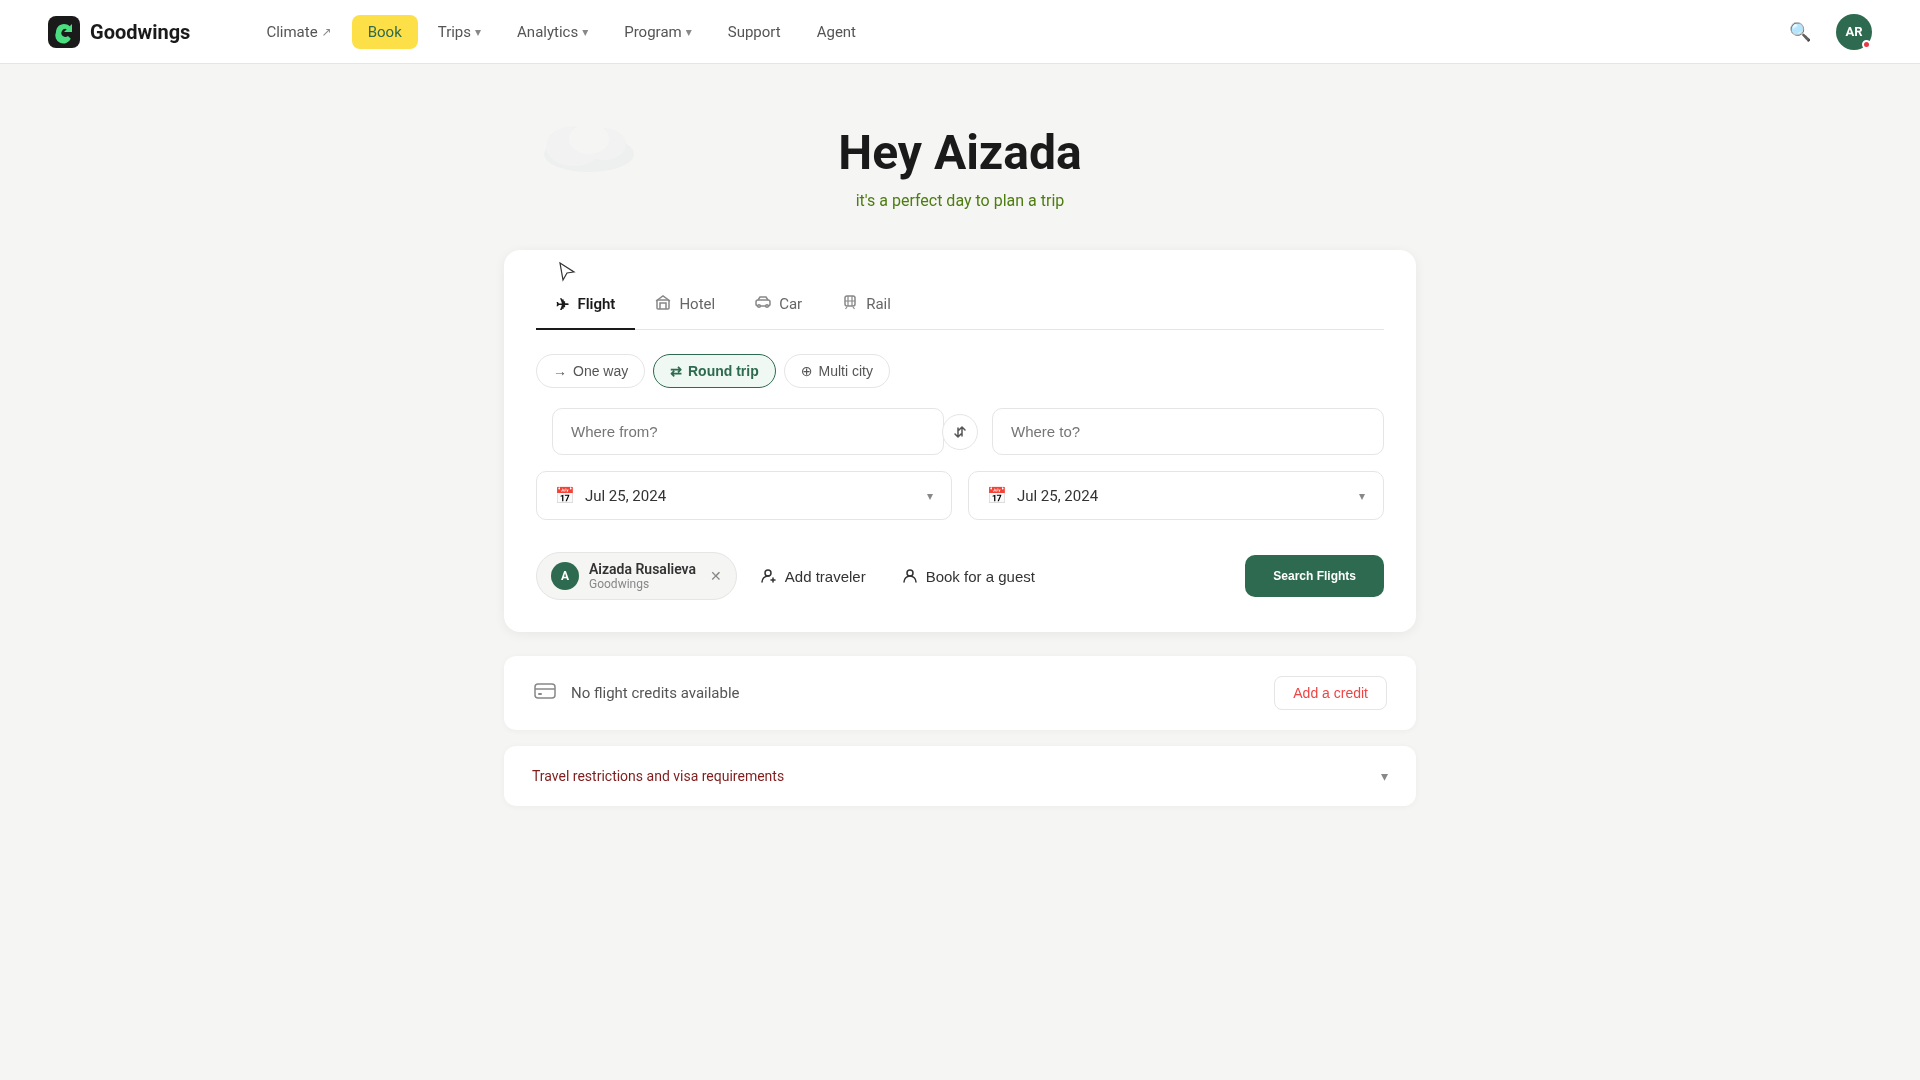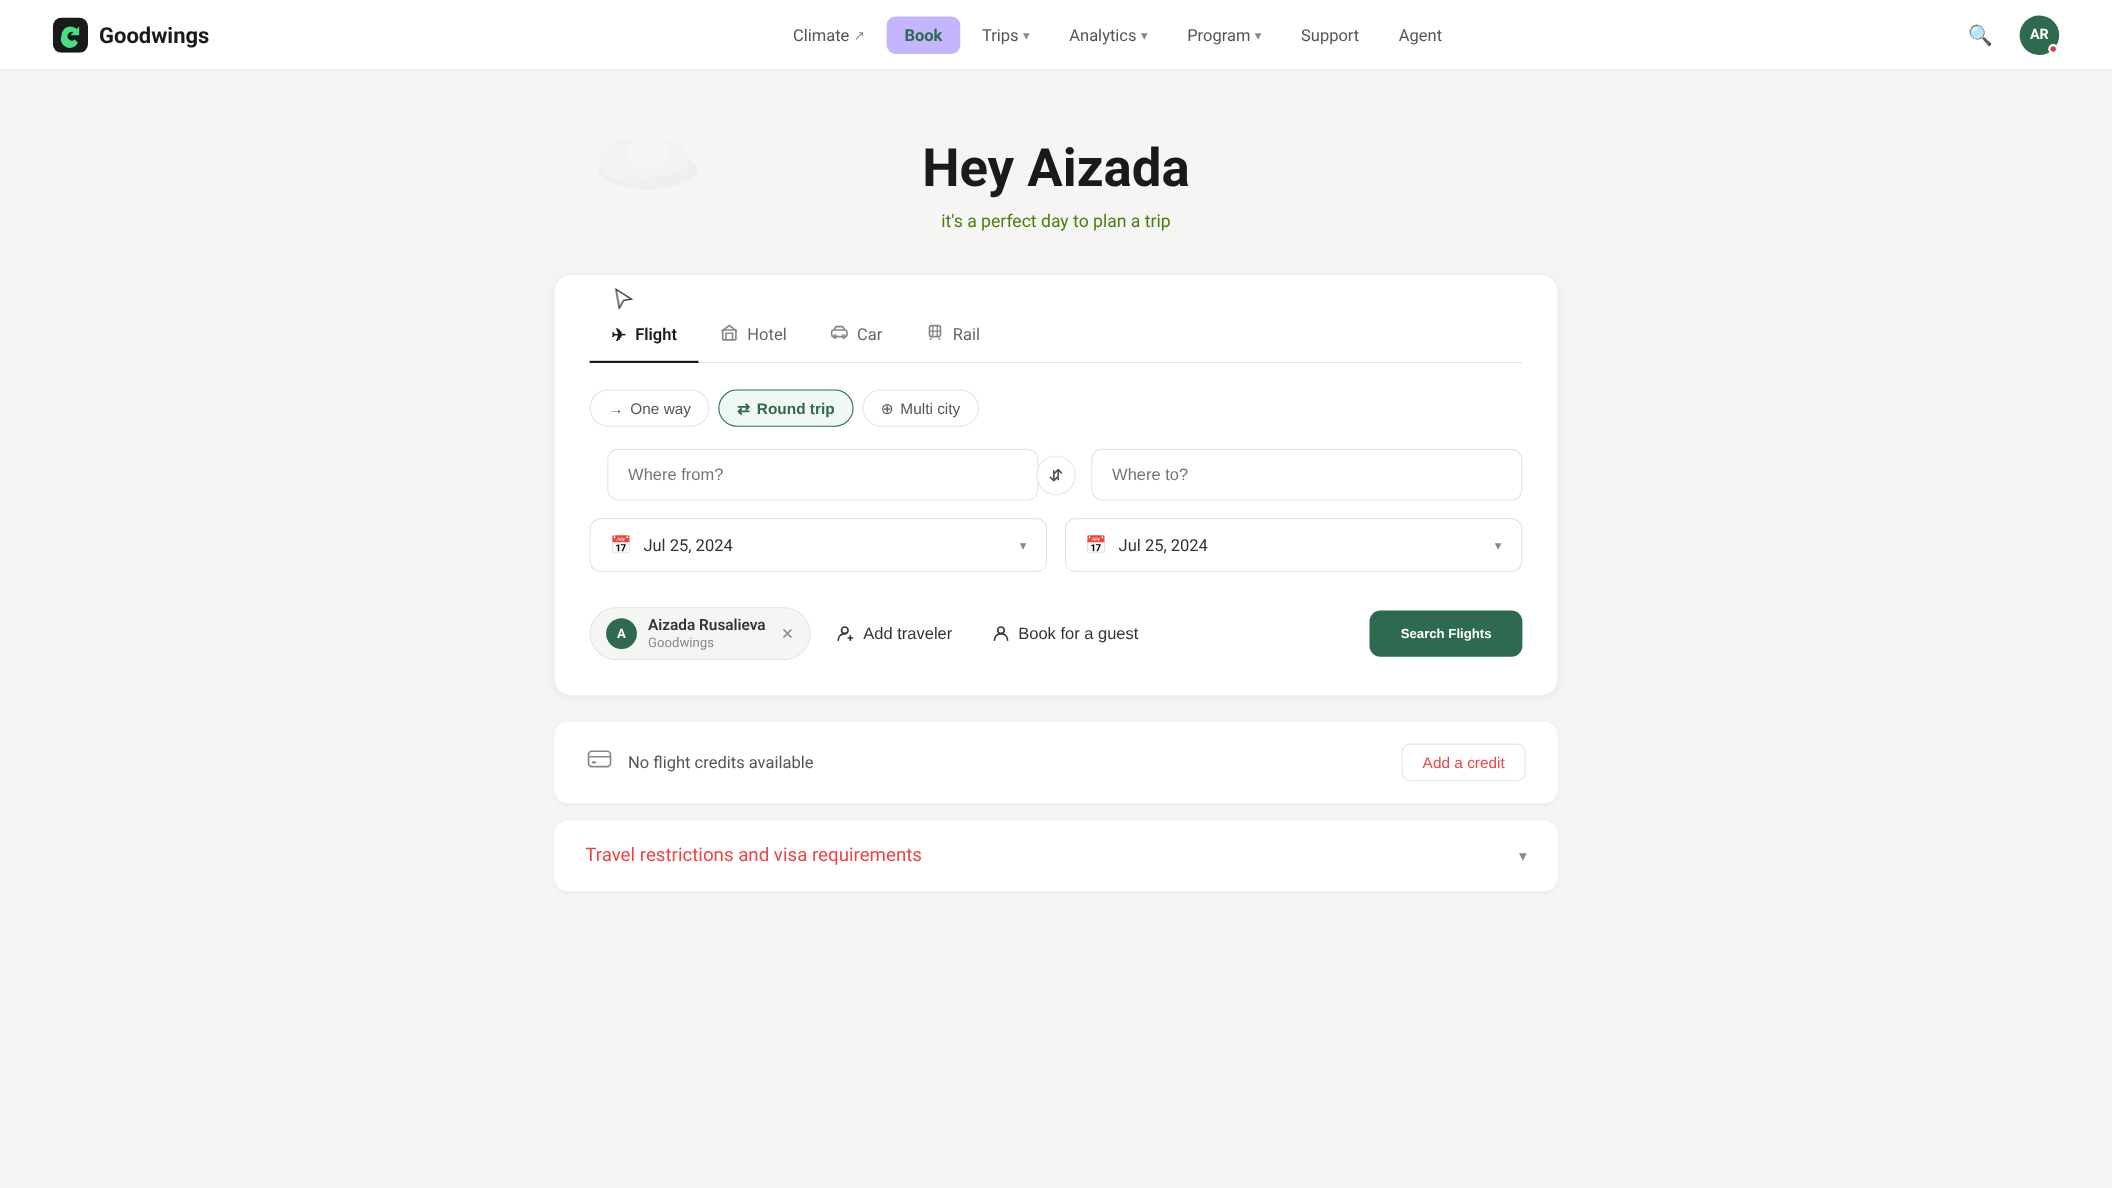--- a/index.html
+++ b/index.html
@@ -35,37 +35,36 @@
     }
     .logo-icon {
       width: 32px;
       height: 32px;
     }
     .navbar-nav {
       display: flex;
       align-items: center;
       gap: 4px;
       flex: 1;
-      justify-content: center;
     }
     .nav-item {
       padding: 8px 16px;
       border-radius: 8px;
       font-size: 15px;
       color: #555;
       cursor: pointer;
       display: flex;
       align-items: center;
       gap: 4px;
       transition: background 0.15s;
     }
     .nav-item.active {
-      background: #c4b5fd;
+      background: #fde047;
       color: #2d6a4f;
-      font-weight: 700;
+      font-weight: 400;
     }
     .nav-item .ext-icon { font-size: 12px; color: #888; }
     .navbar-right {
       display: flex;
       align-items: center;
       gap: 16px;
     }
     .search-btn {
       background: none;
       border: none;
@@ -342,21 +341,21 @@
     .restrictions-card {
       background: #fff;
       border-radius: 12px;
       padding: 22px 28px;
       display: flex;
       align-items: center;
       justify-content: space-between;
       box-shadow: 0 1px 6px rgba(0,0,0,0.04);
       cursor: pointer;
     }
-    .restrictions-text { font-size: 17px; color: #ef4444; }
+    .restrictions-text { font-size: 14px; color: #7f1d1d; }
     .restrictions-chevron { color: #888; font-size: 14px; }
 
     
     .cursor {
       position: fixed;
       width: 24px;
       height: 24px;
       pointer-events: none;
       z-index: 9999;
       left: 555px;

